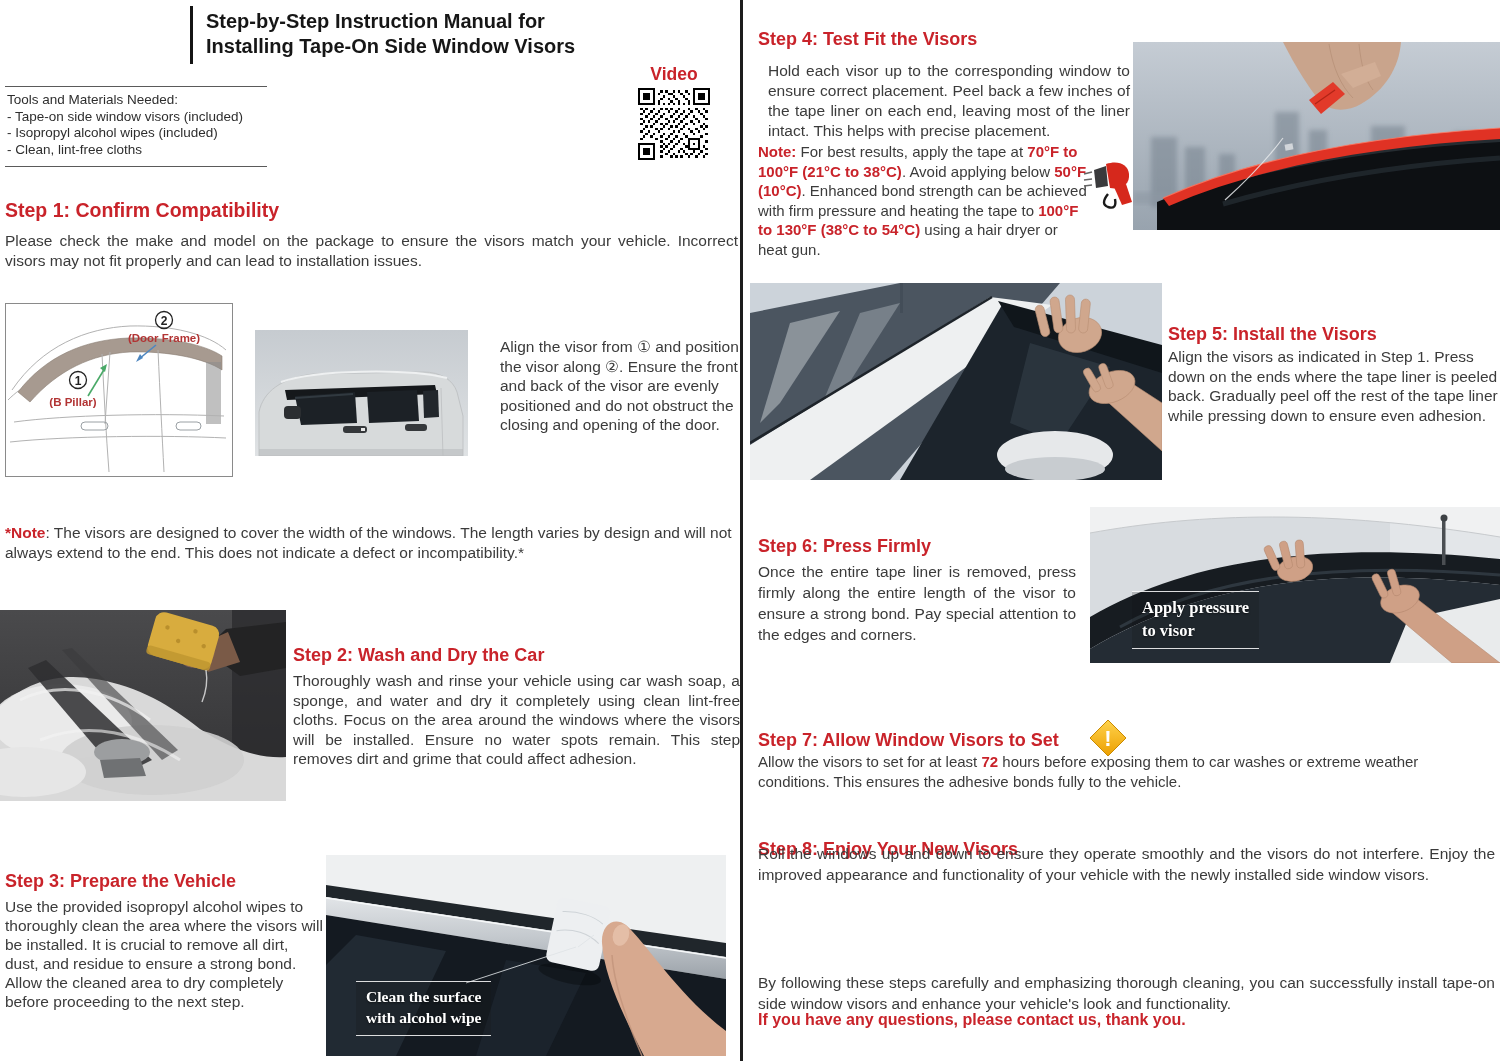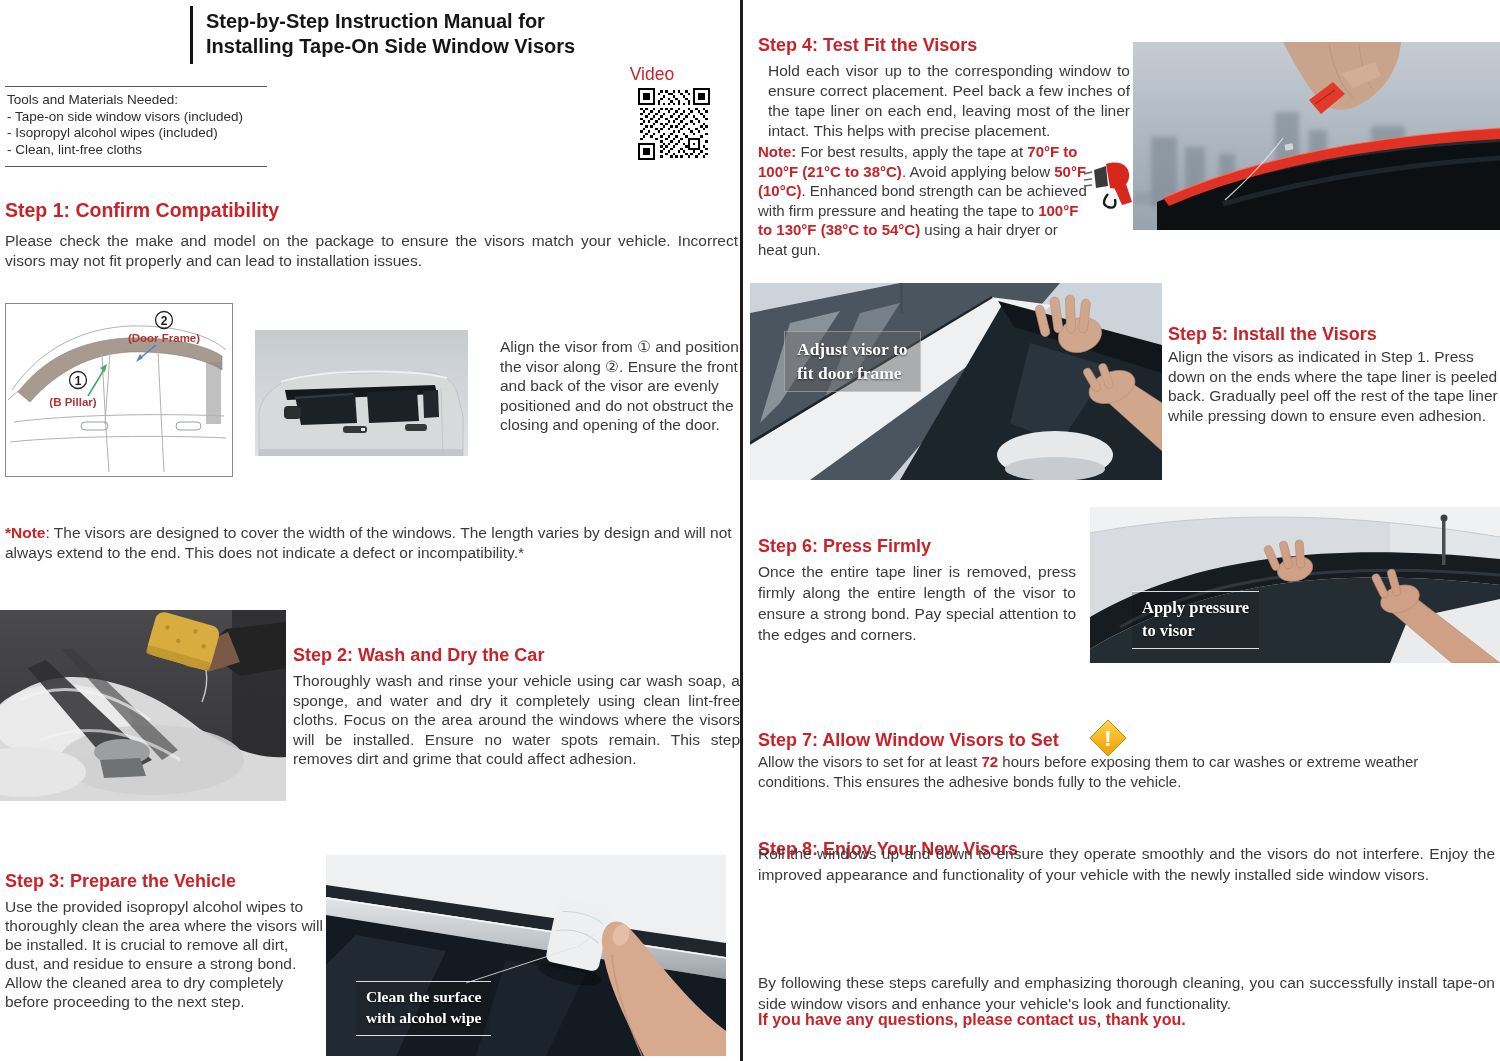--- a/index.html
+++ b/index.html
@@ -9,21 +9,21 @@
   .h{color:#c9232a;font-weight:bold;font-size:18px;white-space:nowrap;}
   .h-lg{font-size:19.5px;}
   .t{font-size:15.5px;line-height:20px;color:#3b3b3b;}
   .jt{text-align:justify;}
   .r{color:#c9232a;font-weight:bold;}
   .divider{left:740px;top:0;width:2.5px;height:1061px;background:#1c1c1c;}
   .header-bar{left:190px;top:6px;width:3px;height:58px;background:#141414;}
   .title{left:206px;top:9px;font-size:20px;font-weight:bold;color:#161616;line-height:25px;white-space:nowrap;}
   .tools{left:5px;top:86px;width:258px;border-top:1.5px solid #5a5a5a;border-bottom:1.5px solid #5a5a5a;
          padding:5px 2px 8px 2px;font-size:13.5px;line-height:16.5px;color:#2e2e2e;}
-  .video-label{left:616px;top:64px;width:72px;text-align:center;color:#c9232a;font-weight:normal;font-size:17.5px;}
+  .video-label{left:638px;top:64px;width:72px;text-align:center;color:#c9232a;font-weight:bold;font-size:17.5px;}
   .qr{left:638px;top:88px;width:72px;height:72px;}
   .ph{position:absolute;overflow:hidden;}
   .ph svg{display:block;width:100%;height:100%;}
   .cap{position:absolute;color:#fff;font-family:"Liberation Serif",serif;font-weight:bold;
        line-height:1.35;text-shadow:0 1px 2px rgba(0,0,0,.55);}
   .cap-lines{border-top:1px solid rgba(255,255,255,.85);border-bottom:1px solid rgba(255,255,255,.85);
        padding:5px 10px 6px 10px;background:rgba(25,25,25,.22);}
   .cap-boxed{background:rgba(98,98,98,.48);border:1px solid rgba(255,255,255,.3);padding:6px 12px;}
   .diagram{left:5px;top:303px;width:226px;height:172px;border:1px solid #8a8a8a;background:#fff;}
   .small{font-size:15px;line-height:20px;}
@@ -198,21 +198,21 @@
       <ellipse cx="295" cy="80" rx="8" ry="11" fill="#e6c2ac" opacity="0.85" transform="rotate(18 295 80)"></ellipse>
       <line x1="140" y1="128" x2="250" y2="92" stroke="#dfe3e6" stroke-width="1" opacity="0.85"></line>
       <line x1="252" y1="92" x2="268" y2="80" stroke="#dfe3e6" stroke-width="1" opacity="0.85"></line>
     </svg>
     <div class="cap cap-lines" style="left:30px;top:126px;font-size:15.5px;text-align:right;">
       <div>Clean the surface</div>
       <div>with alcohol wipe</div>
     </div>
   </div>
 
-  <div class="abs h" style="left:758px;top:35px;">Step 4: Test Fit the Visors</div>
+  <div class="abs h" style="left:758px;top:29px;">Step 4: Test Fit the Visors</div>
   <div class="abs t jt" style="left:768px;top:61px;width:362px;">Hold each visor up to the corresponding window to ensure correct placement. Peel back a few inches of the tape liner on each end, leaving most of the liner intact. This helps with precise placement.</div>
 
   <div class="abs t small" style="left:758px;top:142px;width:332px;line-height:19.5px;">
     <span class="r">Note:</span><span> For best results, apply the tape at </span><span class="r">70°F to 100°F (21°C to 38°C)</span><span>. Avoid applying below </span><span class="r">50°F (10°C)</span><span>. Enhanced bond strength can be achieved with firm pressure and heating the tape to </span><span class="r">100°F to 130°F (38°C to 54°C)</span><span> using a hair dryer or heat gun.</span>
   </div>
 
   <div class="abs" style="left:1082px;top:158px;width:52px;height:58px;">
     <svg viewBox="0 0 52 58">
       <line x1="2" y1="16" x2="10" y2="14" stroke="#666" stroke-width="1.5"></line>
       <line x1="2" y1="22" x2="10" y2="21" stroke="#666" stroke-width="1.5"></line>
@@ -281,24 +281,20 @@
         <rect x="288" y="22" width="9" height="32" rx="4.5" transform="rotate(-14 292 38)"></rect>
         <rect x="302" y="14" width="9" height="36" rx="4.5" transform="rotate(-8 306 32)"></rect>
         <rect x="316" y="12" width="9" height="38" rx="4.5" transform="rotate(-2 320 31)"></rect>
         <rect x="330" y="16" width="9" height="34" rx="4.5" transform="rotate(6 334 33)"></rect>
         <ellipse cx="362" cy="104" rx="24" ry="15" transform="rotate(-22 362 104)"></ellipse>
         <rect x="338" y="84" width="8" height="26" rx="4" transform="rotate(-30 342 97)"></rect>
         <rect x="352" y="80" width="8" height="26" rx="4" transform="rotate(-20 356 93)"></rect>
       </g>
       <rect x="150" y="0" width="3" height="30" fill="#3c464f" opacity="0.5"></rect>
     </svg>
-    <div class="cap cap-boxed" style="left:34px;top:48px;font-size:17.5px;">
-      <div>Adjust visor to</div>
-      <div>fit door frame</div>
-    </div>
   </div>
 
   <div class="abs h" style="left:1168px;top:324px;">Step 5: Install the Visors</div>
   <div class="abs t" style="left:1168px;top:347px;width:336px;line-height:19.5px;">Align the visors as indicated in Step 1. Press down on the ends where the tape liner is peeled back. Gradually peel off the rest of the tape liner while pressing down to ensure even adhesion.</div>
 
   <div class="abs h" style="left:758px;top:536px;">Step 6: Press Firmly</div>
   <div class="abs t jt" style="left:758px;top:561px;width:318px;line-height:21px;">Once the entire tape liner is removed, press firmly along the entire length of the visor to ensure a strong bond. Pay special attention to the edges and corners.</div>
 
   <div class="abs ph" style="left:1090px;top:507px;width:410px;height:156px;">
     <svg viewBox="0 0 410 156" preserveAspectRatio="none">

